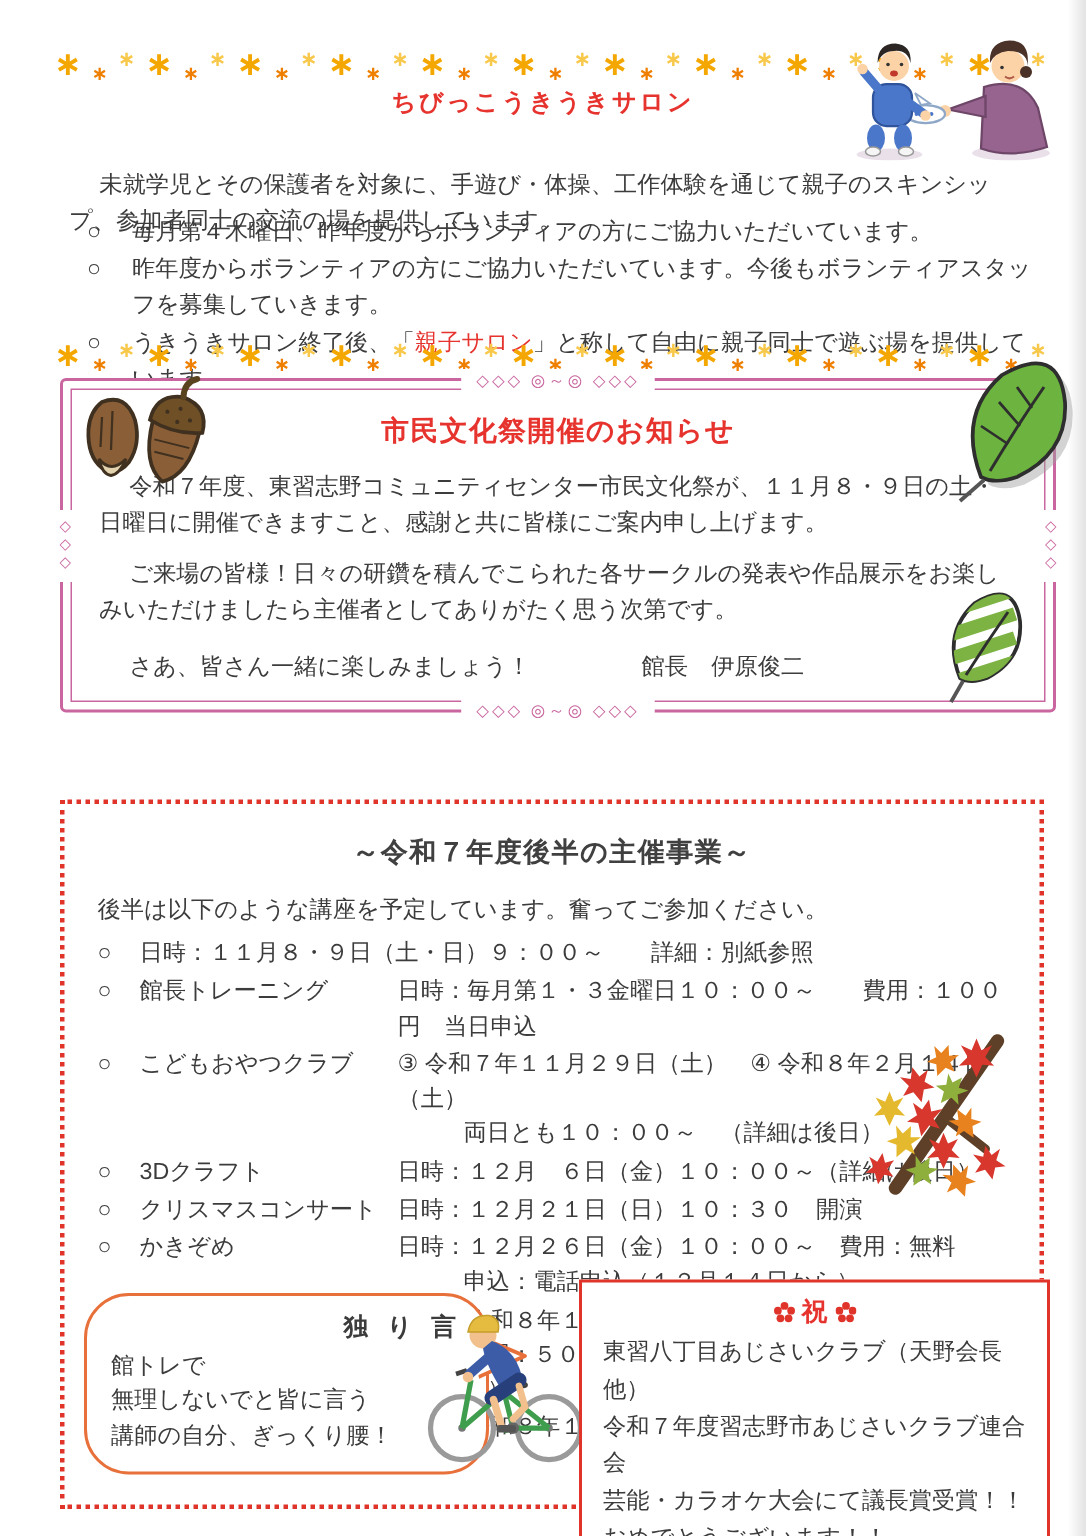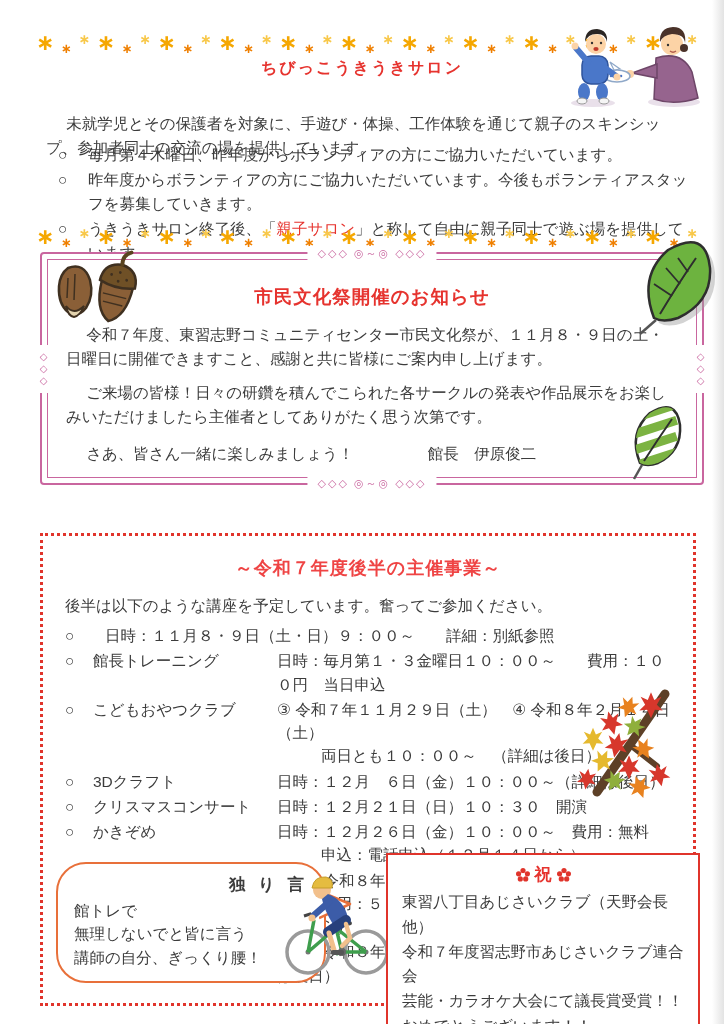--- a/index.html
+++ b/index.html
@@ -33,37 +33,37 @@
     border:2px solid #c9669f;outline:1px solid #c9669f;outline-offset:-8px;
     border-radius:4px;padding:12px 24px 12px;background:#fff;}
   .frame-orn{position:absolute;left:50%;transform:translateX(-50%);
     background:#fff;padding:0 10px;color:#c9669f;font-size:11px;letter-spacing:2px;white-space:nowrap;}
   .orn-top{top:-8px;} .orn-bottom{bottom:-8px;}
   .frame-orn-side{position:absolute;top:50%;transform:translateY(-50%);
     background:#fff;color:#c9669f;font-size:10px;writing-mode:vertical-rl;
     letter-spacing:1px;padding:6px 0;}
   .orn-left{left:-4px;} .orn-right{right:-4px;}
   .fest-title{text-align:center;color:#e6332e;font-size:18.5px;font-weight:bold;
-    letter-spacing:1px;margin:18px 0 14px;}
+    letter-spacing:1px;margin:8px 0 14px;}
   .fest-p{font-size:15.5px;line-height:1.52;margin:0 0 11px;text-indent:1.3em;}
   .fest-close{display:flex;font-size:15.5px;margin:16px 0 6px;text-indent:1.3em;}
   .fest-sign{margin-left:74px;text-indent:0;}
   .illu-acorns{position:absolute;left:12px;top:-16px;}
   .illu-leaf-tr{position:absolute;right:-16px;top:-22px;}
   .illu-leaf-br{position:absolute;right:16px;bottom:-4px;}
   
   .events-box{position:absolute;left:40px;top:533px;width:622px;
     border:3px dotted #e0342b;padding:10px 14px 14px;background:#fff;}
-  .ev-title{text-align:center;color:#ef4444;font-size:18px;font-weight:bold;
+  .ev-title{text-align:center;color:#404040;font-size:18px;font-weight:bold;
     letter-spacing:1px;margin:10px 0 16px;}
   .ev-intro{font-size:15.5px;margin:0 0 7px 8px;}
   .ev-row{display:flex;font-size:15.5px;line-height:1.5;margin:2px 0;}
   .ev-marker{flex:none;width:28px;padding-left:8px;}
   .ev-name{flex:none;width:172px;}
-  .ev-detail{flex:1;margin-left:12px;}
+  .ev-detail{flex:1;}
   .ev-line{display:block;}
   .ev-line2{padding-left:44px;}
   .illu-maple{position:absolute;right:12px;top:150px;}
   
   .speech-bubble{position:absolute;left:56px;top:862px;width:234px;
     border:2.5px solid #e8703a;border-radius:30px;padding:10px 16px 12px;background:#fff;}
   .bubble-tail{position:absolute;right:-29px;top:26px;}
   .mono-title{text-align:right;font-weight:bold;font-size:16.5px;letter-spacing:4px;margin:0 0 3px;}
   .mono-line{font-size:15.5px;line-height:1.5;}
   .illu-cyclist{position:absolute;left:284px;top:866px;}

